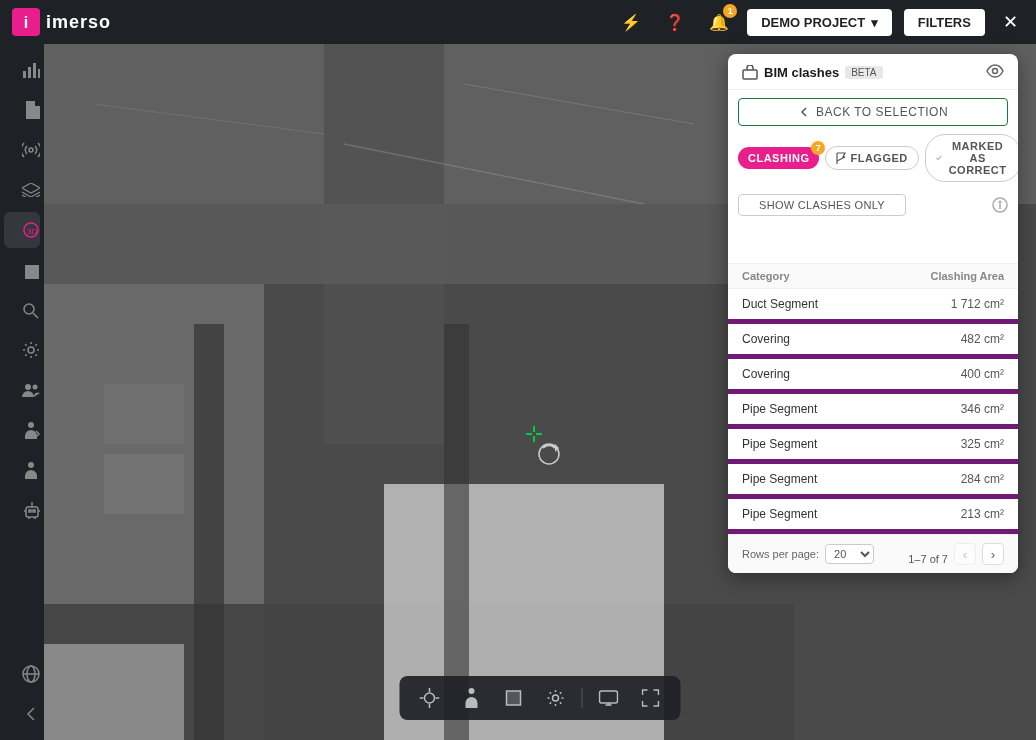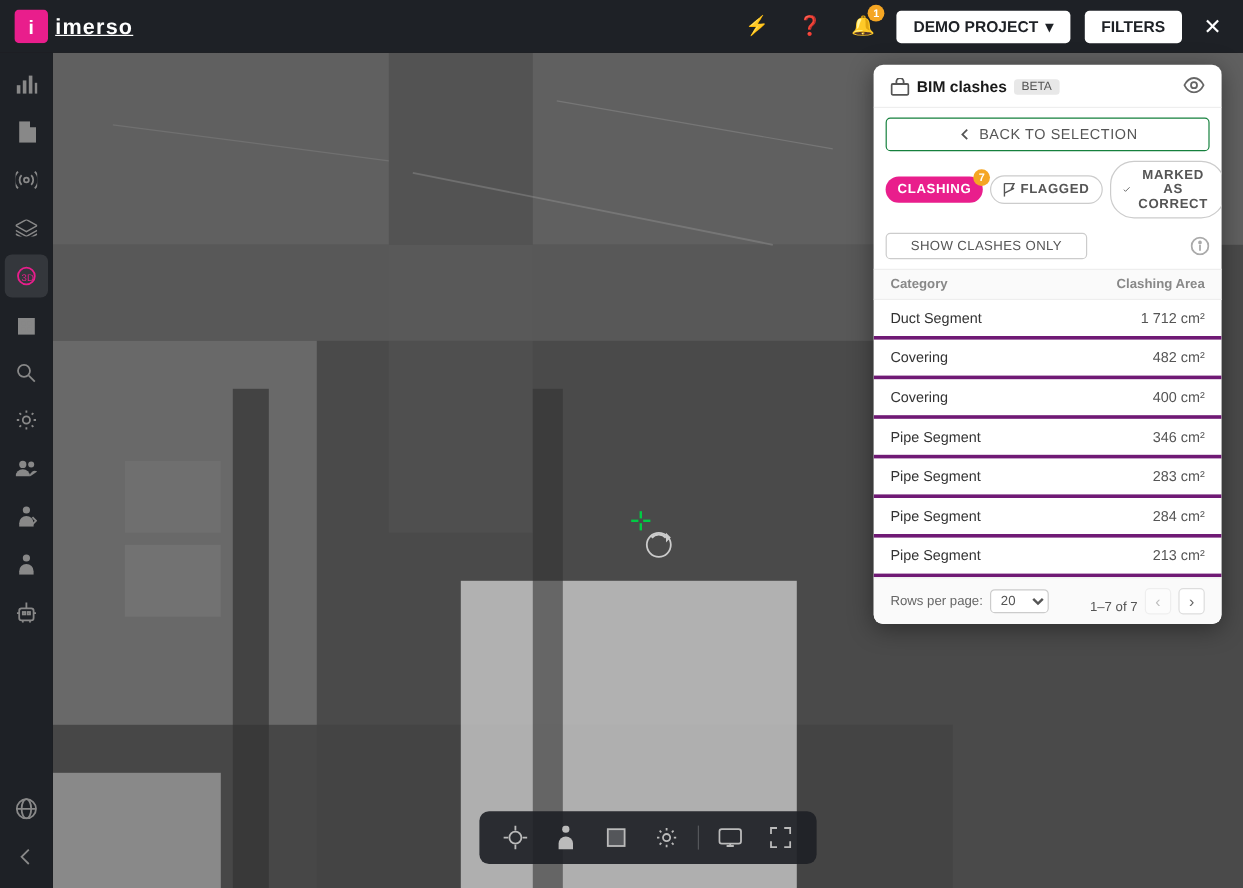--- a/index.html
+++ b/index.html
@@ -6,21 +6,21 @@
     body { width: 1036px; height: 740px; overflow: hidden; font-family: 'Segoe UI', Arial, sans-serif; background: #1a1a1a; }
 
     
     .topbar {
       position: absolute; top: 0; left: 0; right: 0; height: 44px;
       background: #1e2126; display: flex; align-items: center; justify-content: space-between;
       padding: 0 12px; z-index: 100;
     }
     .topbar-logo { display: flex; align-items: center; gap: 6px; }
     .topbar-logo-icon { width: 28px; height: 28px; }
-    .topbar-logo-text { color: #fff; font-size: 18px; font-weight: 600; letter-spacing: 1px; text-decoration: underline; }
+    .topbar-logo-text { color: #fff; font-size: 18px; font-weight: 600; letter-spacing: 1px; }
     .topbar-right { display: flex; align-items: center; gap: 12px; }
     .topbar-icon-btn {
       width: 32px; height: 32px; border-radius: 50%; background: transparent;
       border: none; cursor: pointer; display: flex; align-items: center; justify-content: center;
       color: #ccc; font-size: 16px; position: relative;
     }
     .notif-badge {
       position: absolute; top: -2px; right: -2px; width: 14px; height: 14px;
       background: #f5a623; border-radius: 50%; font-size: 9px; color: #fff;
       display: flex; align-items: center; justify-content: center; font-weight: bold;
@@ -39,21 +39,21 @@
     }
 
     
     .sidebar {
       position: absolute; top: 44px; left: 0; bottom: 0; width: 44px;
       background: #1e2126; display: flex; flex-direction: column; align-items: center;
       padding-top: 8px; gap: 4px; z-index: 100;
     }
     .sidebar-item {
       width: 36px; height: 36px; border-radius: 6px; display: flex; align-items: center;
-      justify-content: center; color: #888; font-size: 16px; cursor: pointer;
+      justify-content: flex-end; color: #888; font-size: 16px; cursor: pointer;
     }
     .sidebar-item:hover, .sidebar-item.active { background: rgba(255,255,255,0.1); color: #fff; }
     .sidebar-item.active { color: #e040fb; }
     .sidebar-spacer { flex: 1; }
     .sidebar-bottom { display: flex; flex-direction: column; align-items: center; gap: 4px; padding-bottom: 8px; }
 
     
     .viewport {
       position: absolute; top: 44px; left: 44px; right: 0; bottom: 0;
       background: #3a3a3a; overflow: hidden;
@@ -128,29 +128,29 @@
     .show-clashes-row {
       display: flex; align-items: center; justify-content: space-between;
       padding: 4px 10px 8px;
     }
     .show-clashes-btn {
       padding: 4px 20px; border-radius: 4px; border: 1px solid #ccc;
       font-size: 11px; color: #555; cursor: pointer; background: #fff;
       text-transform: uppercase; letter-spacing: 0.3px;
     }
 
-    .table-container { padding: 0; }
+    .table-container { padding: 0; margin-top: 39px; }
     .table-header {
       display: flex; justify-content: space-between; align-items: center;
       padding: 6px 14px; background: #fafafa; border-top: 1px solid #eee; border-bottom: 1px solid #eee;
     }
     .table-header-cell { font-size: 11px; color: #888; font-weight: 600; text-transform: capitalize; }
     .table-row {
       display: flex; justify-content: space-between; align-items: center;
-      padding: 8px 14px; border-bottom: 3px solid #701a75; cursor: pointer;
+      padding: 8px 14px; border-bottom: 5px solid #701a75; cursor: pointer;
     }
     .table-cell-name { font-size: 12px; color: #333; }
     .table-cell-value { font-size: 12px; color: #555; }
 
     .table-footer {
       display: flex; align-items: center; justify-content: space-between;
       padding: 8px 14px; border-top: 1px solid #eee; background: #fafafa;
     }
     .rows-per-page { display: flex; align-items: center; gap: 6px; font-size: 11px; color: #666; }
     .rows-select {
@@ -454,21 +454,21 @@
         <div class="table-row">
     <span class="table-cell-name">Covering</span>
     <span class="table-cell-value">400 cm²</span>
   </div>
         <div class="table-row">
     <span class="table-cell-name">Pipe Segment</span>
     <span class="table-cell-value">346 cm²</span>
   </div>
         <div class="table-row">
     <span class="table-cell-name">Pipe Segment</span>
-    <span class="table-cell-value">283 cm²</span>
+    <span class="table-cell-value">325 cm²</span>
   </div>
         <div class="table-row">
     <span class="table-cell-name">Pipe Segment</span>
     <span class="table-cell-value">284 cm²</span>
   </div>
         <div class="table-row">
     <span class="table-cell-name">Pipe Segment</span>
     <span class="table-cell-value">213 cm²</span>
   </div>
       </div>

